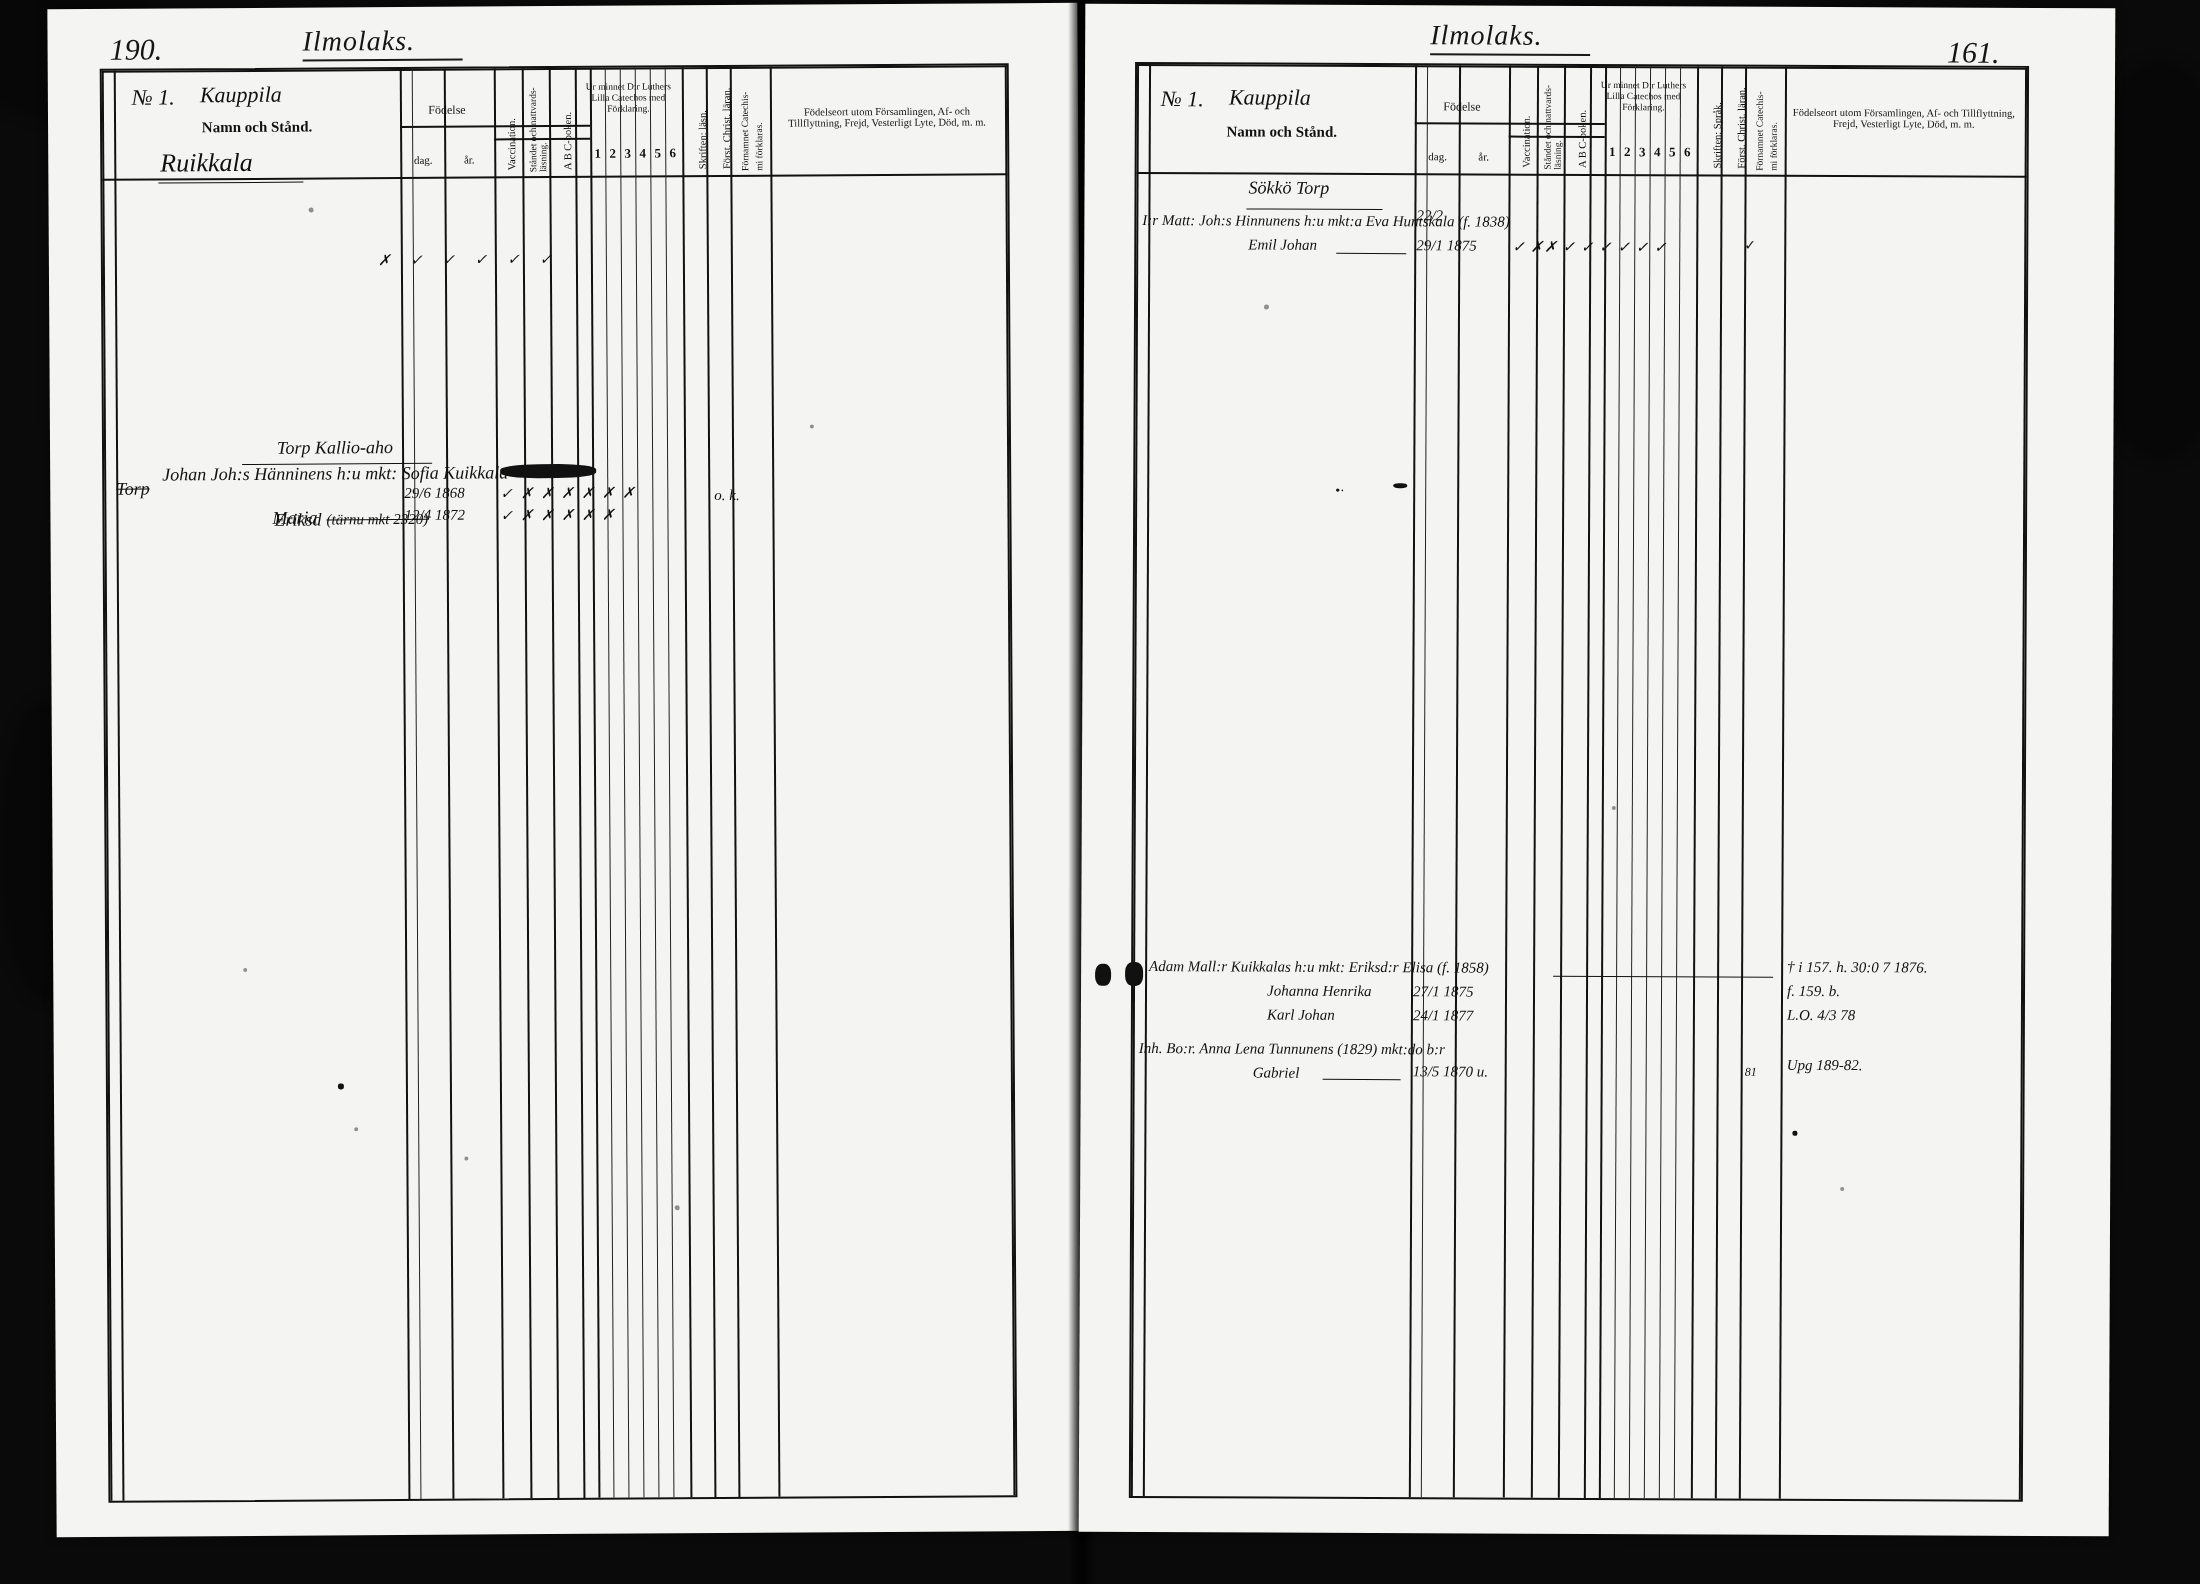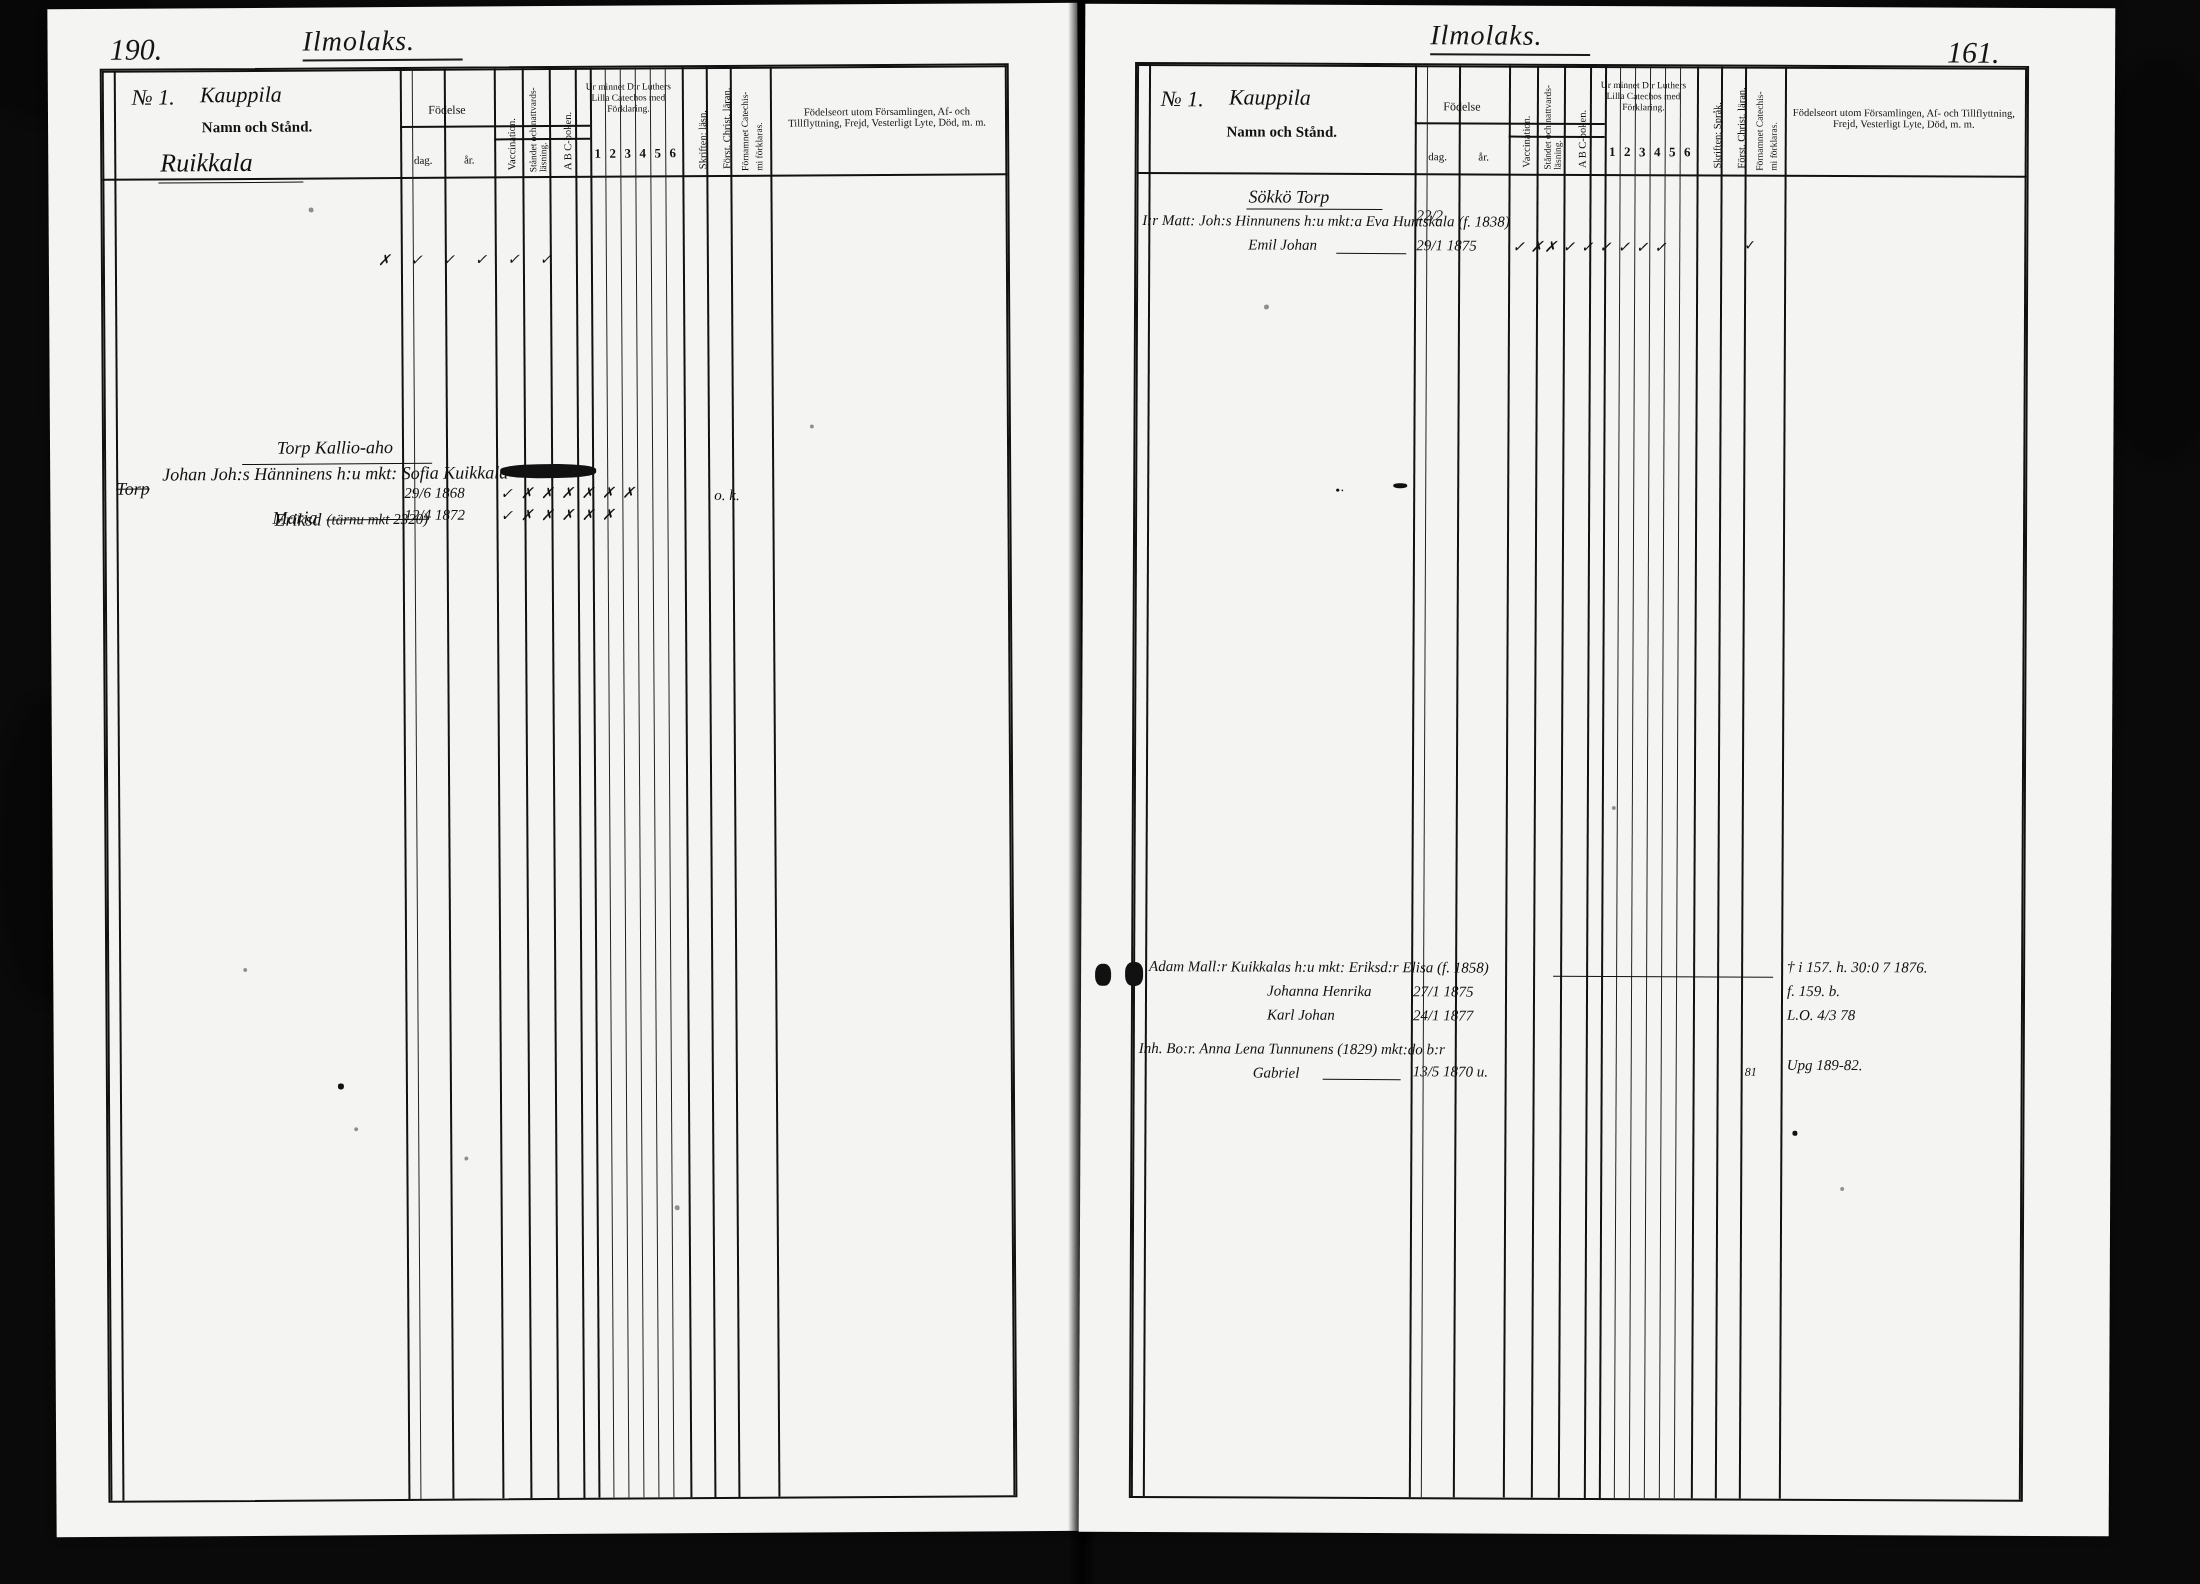--- a/index.html
+++ b/index.html
@@ -335,21 +335,21 @@
       <div class="numhead" style="left:528px;top:78px;width:15px;">5</div>
       <div class="numhead" style="left:543px;top:78px;width:15px;">6</div>
 
       <div class="vert" style="left:575px;top:102px;">Skriften: Språk.</div>
       <div class="vert" style="left:599px;top:102px;">Först. Christ. läran.</div>
       <div class="vert" style="left:618px;top:104px;font-size:9.5px;">Förnamnet Catechis-</div>
       <div class="vert" style="left:632px;top:104px;font-size:9.5px;">mi förklaras.</div>
 
       <div class="colhead" style="left:656px;top:40px;width:222px;font-size:10.5px;">Födelseort utom Församlingen, Af- och Tillflyttning, Frejd, Vesterligt Lyte, Död, m. m.</div>
 
-      <div class="hand md" style="left:112px;top:122px;">Sökkö Torp</div>
+      <div class="hand md" style="left:112px;top:113px;">Sökkö Torp</div>
       <div class="ul" style="left:110px;top:144px;width:136px;"></div>
       <div class="hand sm" style="left:6px;top:148px;">I:r Matt: Joh:s Hinnunens h:u mkt:a Eva Huntskala (f. 1838)</div>
       <div class="hand sm" style="left:112px;top:172px;">Emil Johan</div>
       <div class="ul" style="left:200px;top:188px;width:70px;"></div>
       <div class="hand sm" style="left:280px;top:142px;">22/2</div>
       <div class="hand sm" style="left:280px;top:172px;">29/1 1875</div>
       <div class="hand sm" style="left:376px;top:172px;letter-spacing:1px;">✓ ✗✗ ✓ ✓ ✓ ✓ ✓ ✓</div>
       <div class="mark" style="left:608px;top:170px;">✓</div>
 
       <div class="blob" style="left:-38px;top:900px;width:16px;height:22px;"></div>

